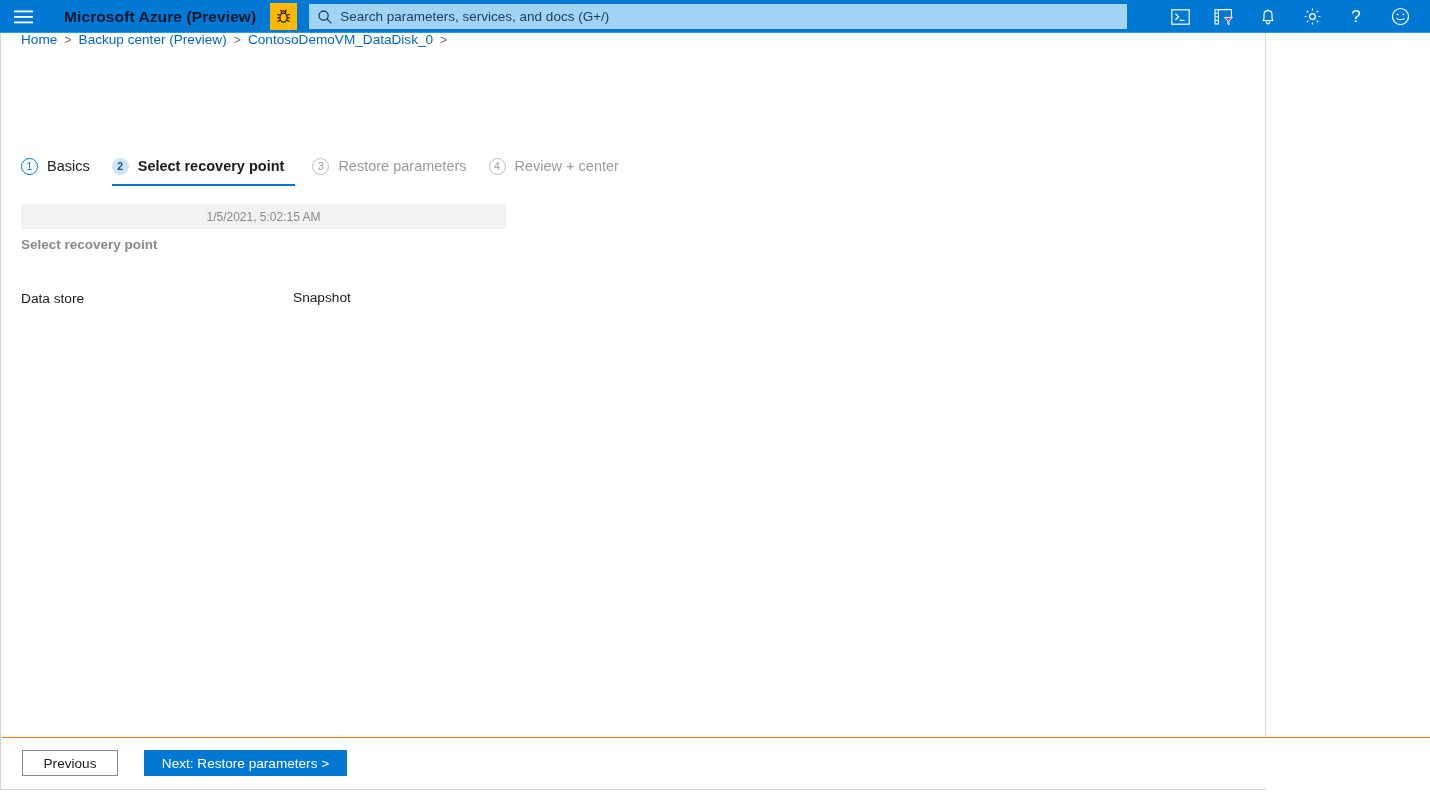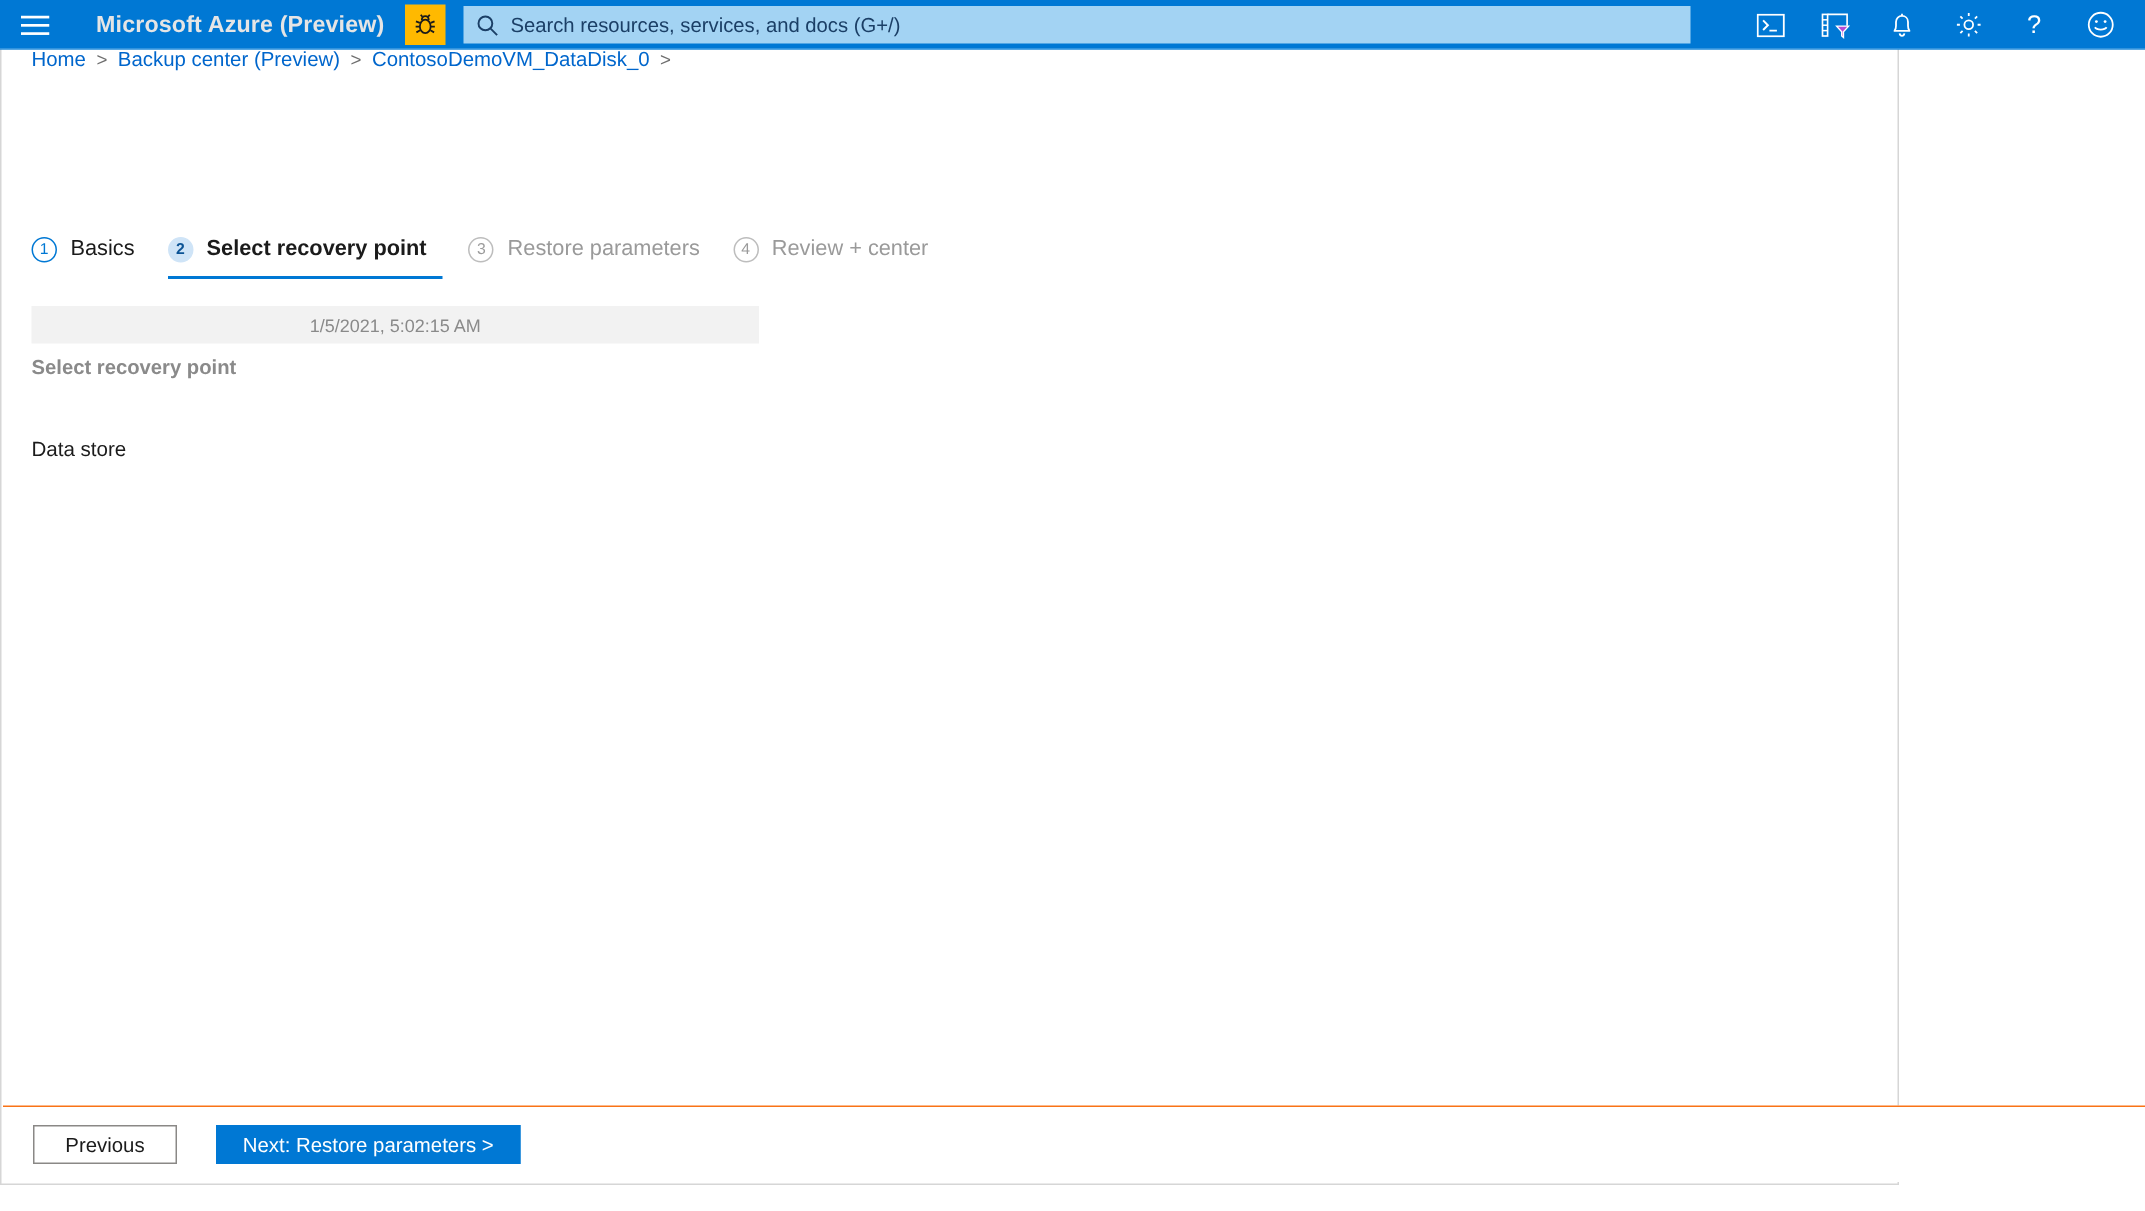--- a/index.html
+++ b/index.html
@@ -42,21 +42,21 @@
   .hamburger {
     width: 46px;
     height: 33px;
     display: flex;
     align-items: center;
     justify-content: center;
     cursor: pointer;
   }
   .hamburger svg { display: block; }
   .brand {
-    color: #e5e5e5;
+    color: #0f172a;
     font-size: 15.5px;
     font-weight: bold;
     letter-spacing: 0.1px;
     padding-left: 18px;
     padding-right: 14px;
     white-space: nowrap;
     cursor: pointer;
   }
   .bug-btn {
     width: 27px;
@@ -352,21 +352,21 @@
       </svg>
     </div>
 
     <div class="searchbox">
       <span class="search-icon">
         <svg width="16" height="16" viewBox="0 0 16 16" aria-hidden="true">
           <circle cx="6.6" cy="6.6" r="4.6" fill="none" stroke="#1b3f66" stroke-width="1.3"></circle>
           <line x1="10.1" y1="10.1" x2="14.4" y2="14.4" stroke="#1b3f66" stroke-width="1.3"></line>
         </svg>
       </span>
-      <span class="search-placeholder">Search resources, services, and docs (G+/)</span>
+      <span class="search-placeholder">Search parameters, services, and docs (G+/)</span>
     </div>
 
     <div class="topbar-spacer"></div>
 
     <div class="top-icons">
       <div class="top-icon">
         <svg width="19" height="16" viewBox="0 0 19 16" aria-hidden="true">
           <rect x="0.8" y="0.8" width="17.4" height="14.4" fill="none" stroke="#ffffff" stroke-width="1.2"></rect>
           <path d="M4.4 4.6 L7.6 7.8 L4.4 11" fill="none" stroke="#ffffff" stroke-width="1.3"></path>
           <line x1="8.6" y1="11.4" x2="13.6" y2="11.4" stroke="#ffffff" stroke-width="1.3"></line>
@@ -460,20 +460,23 @@
 
       <div class="form-row row1">
         <div class="form-field">
           <input class="rp-input" type="text" readonly="" value="1/5/2021, 5:02:15 AM" style="">
           <div class="rp-link">Select recovery point</div>
         </div>
       </div>
 
       <div class="form-row row2">
         <div class="form-label">Data store</div>
+        <div class="form-field">
+          <div class="static-value">Snapshot</div>
+        </div>
       </div>
 
     </div>
 
     <div class="footer">
       <button class="btn btn-secondary">Previous</button>
       <button class="btn btn-primary">Next: Restore parameters &gt;</button>
     </div>
 
   </div>

